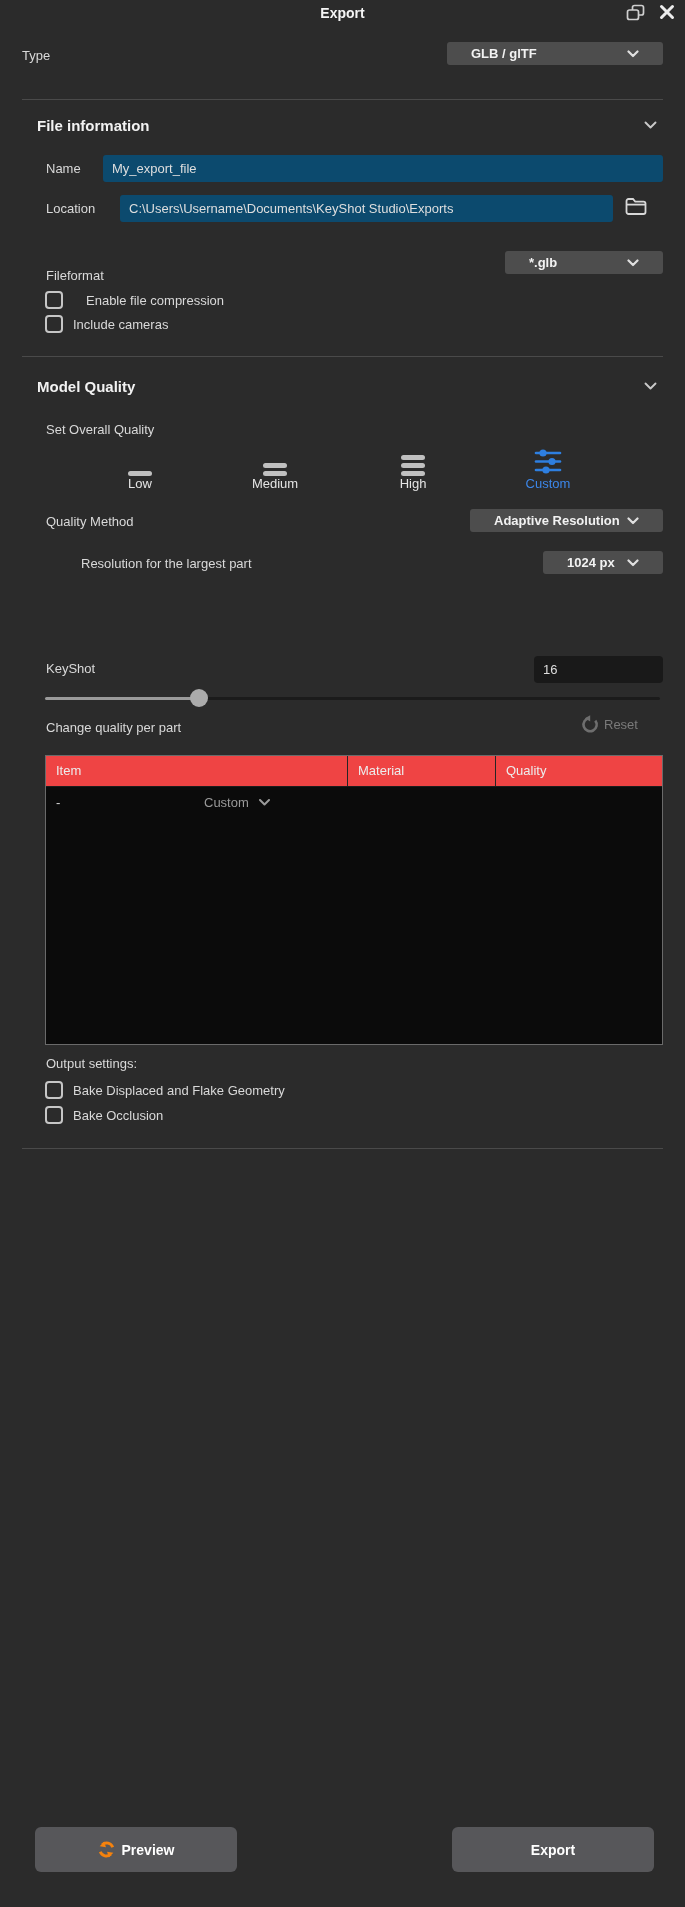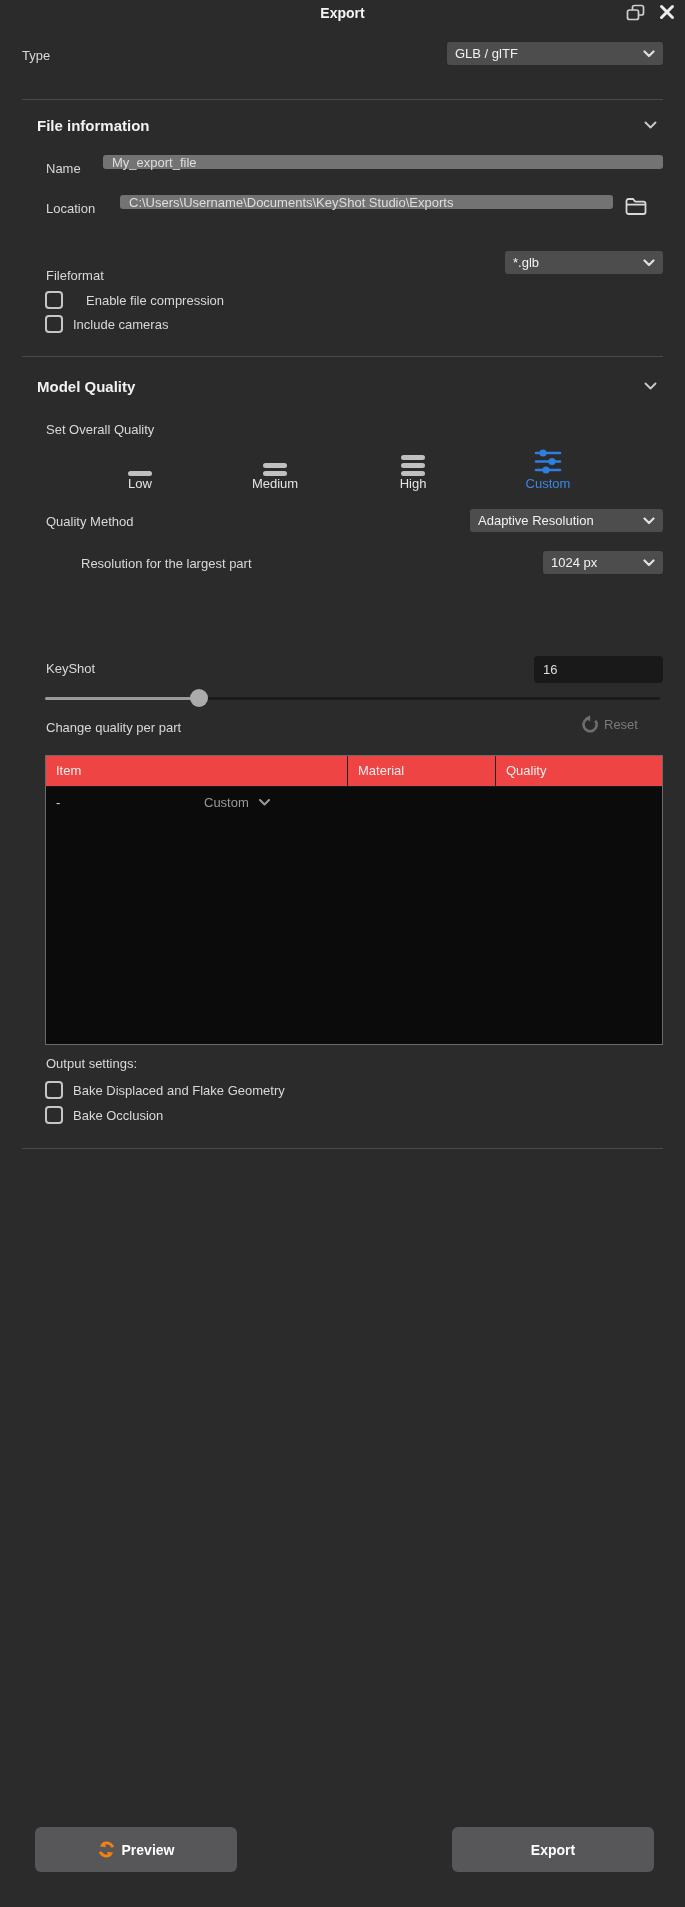--- a/index.html
+++ b/index.html
@@ -11,24 +11,24 @@
   }
   .abs { position:absolute; }
   .lbl { position:absolute; color:#d9d9d9; font-size:13px; white-space:nowrap; }
   .title { position:absolute; left:0; right:0; top:5px; text-align:center;
            font-size:14px; font-weight:bold; color:#f5f5f5; }
   .section-header { position:absolute; font-size:15px; font-weight:bold; color:#f2f2f2; }
   .divider { position:absolute; left:22px; width:641px; height:1px; background:#4a4a4a; }
   .dropdown {
     position:absolute; height:23px; background:#4d4d4d; border-radius:3px;
     display:flex; align-items:center; justify-content:space-between;
-    padding:0 8px; color:#f2f2f2; font-size:13px; cursor:default;
+    padding:0 24px; color:#f2f2f2; font-size:13px; cursor:default;font-weight:bold;
   }
   .input {
-    position:absolute; height:14px; background:#737373; border-radius:3px;
+    position:absolute; height:27px; background:#0c4a6e; border-radius:3px;
     display:flex; align-items:center; padding:0 9px; color:#dedede; font-size:13px;
   }
   .checkbox {
     position:absolute; width:18px; height:18px; border:2px solid #c6c6c6;
     border-radius:4px; background:transparent;
   }
   .q-option { position:absolute; top:444px; width:90px; display:flex;
               flex-direction:column; align-items:center; }
   .q-bars { height:32px; display:flex; flex-direction:column; justify-content:flex-end; align-items:center; }
   .q-bar { width:24px; height:5px; border-radius:2.5px; background:#c0c0c0; margin-top:3px; }

